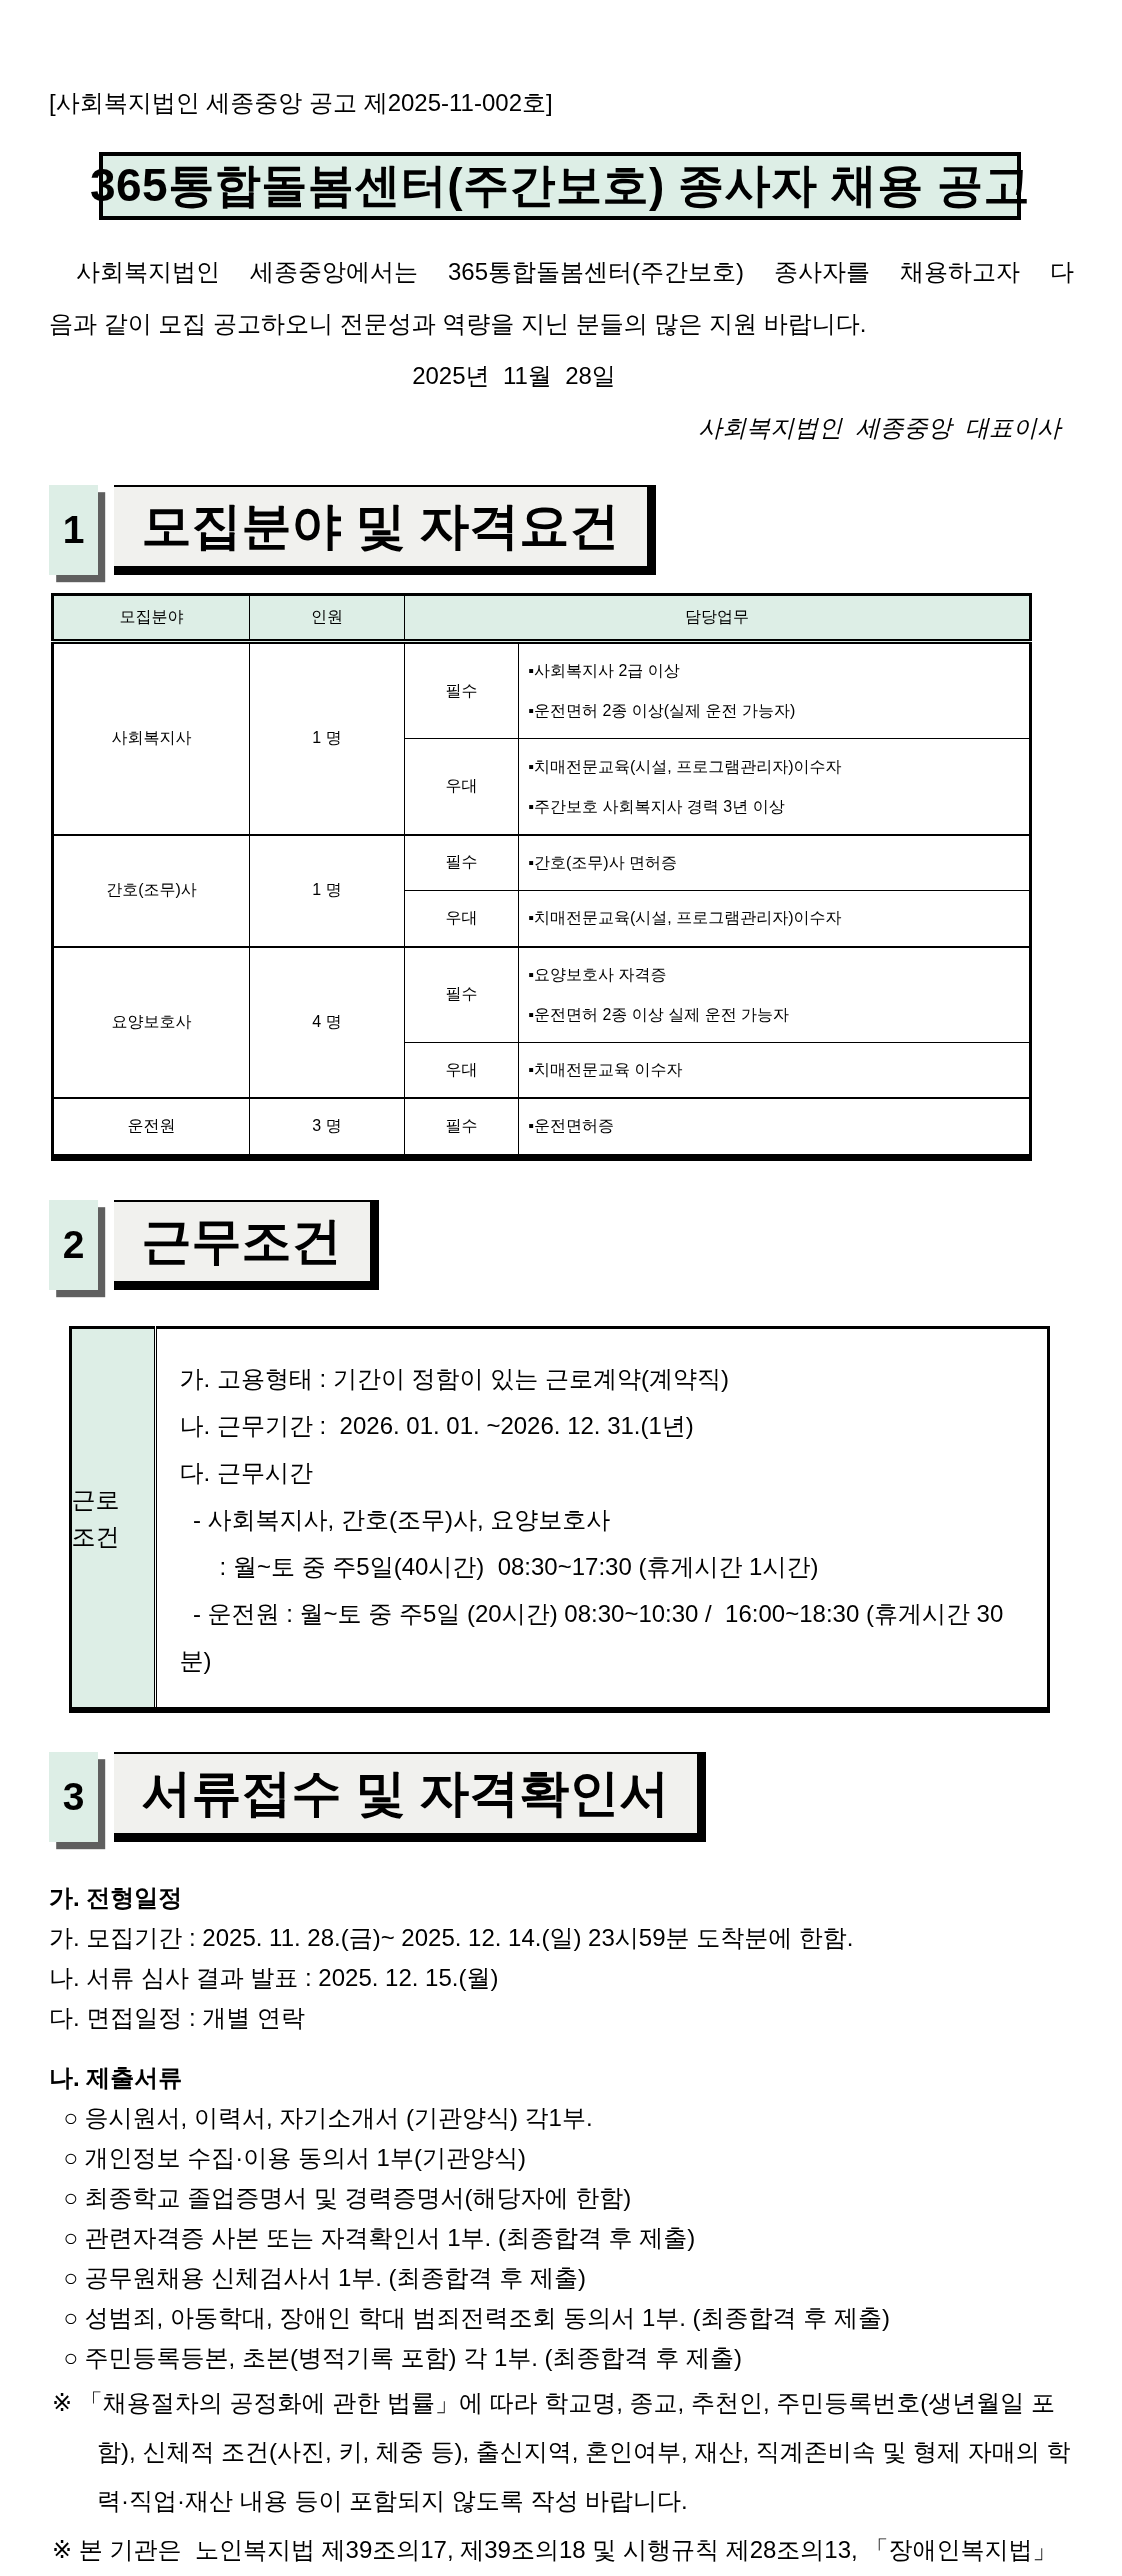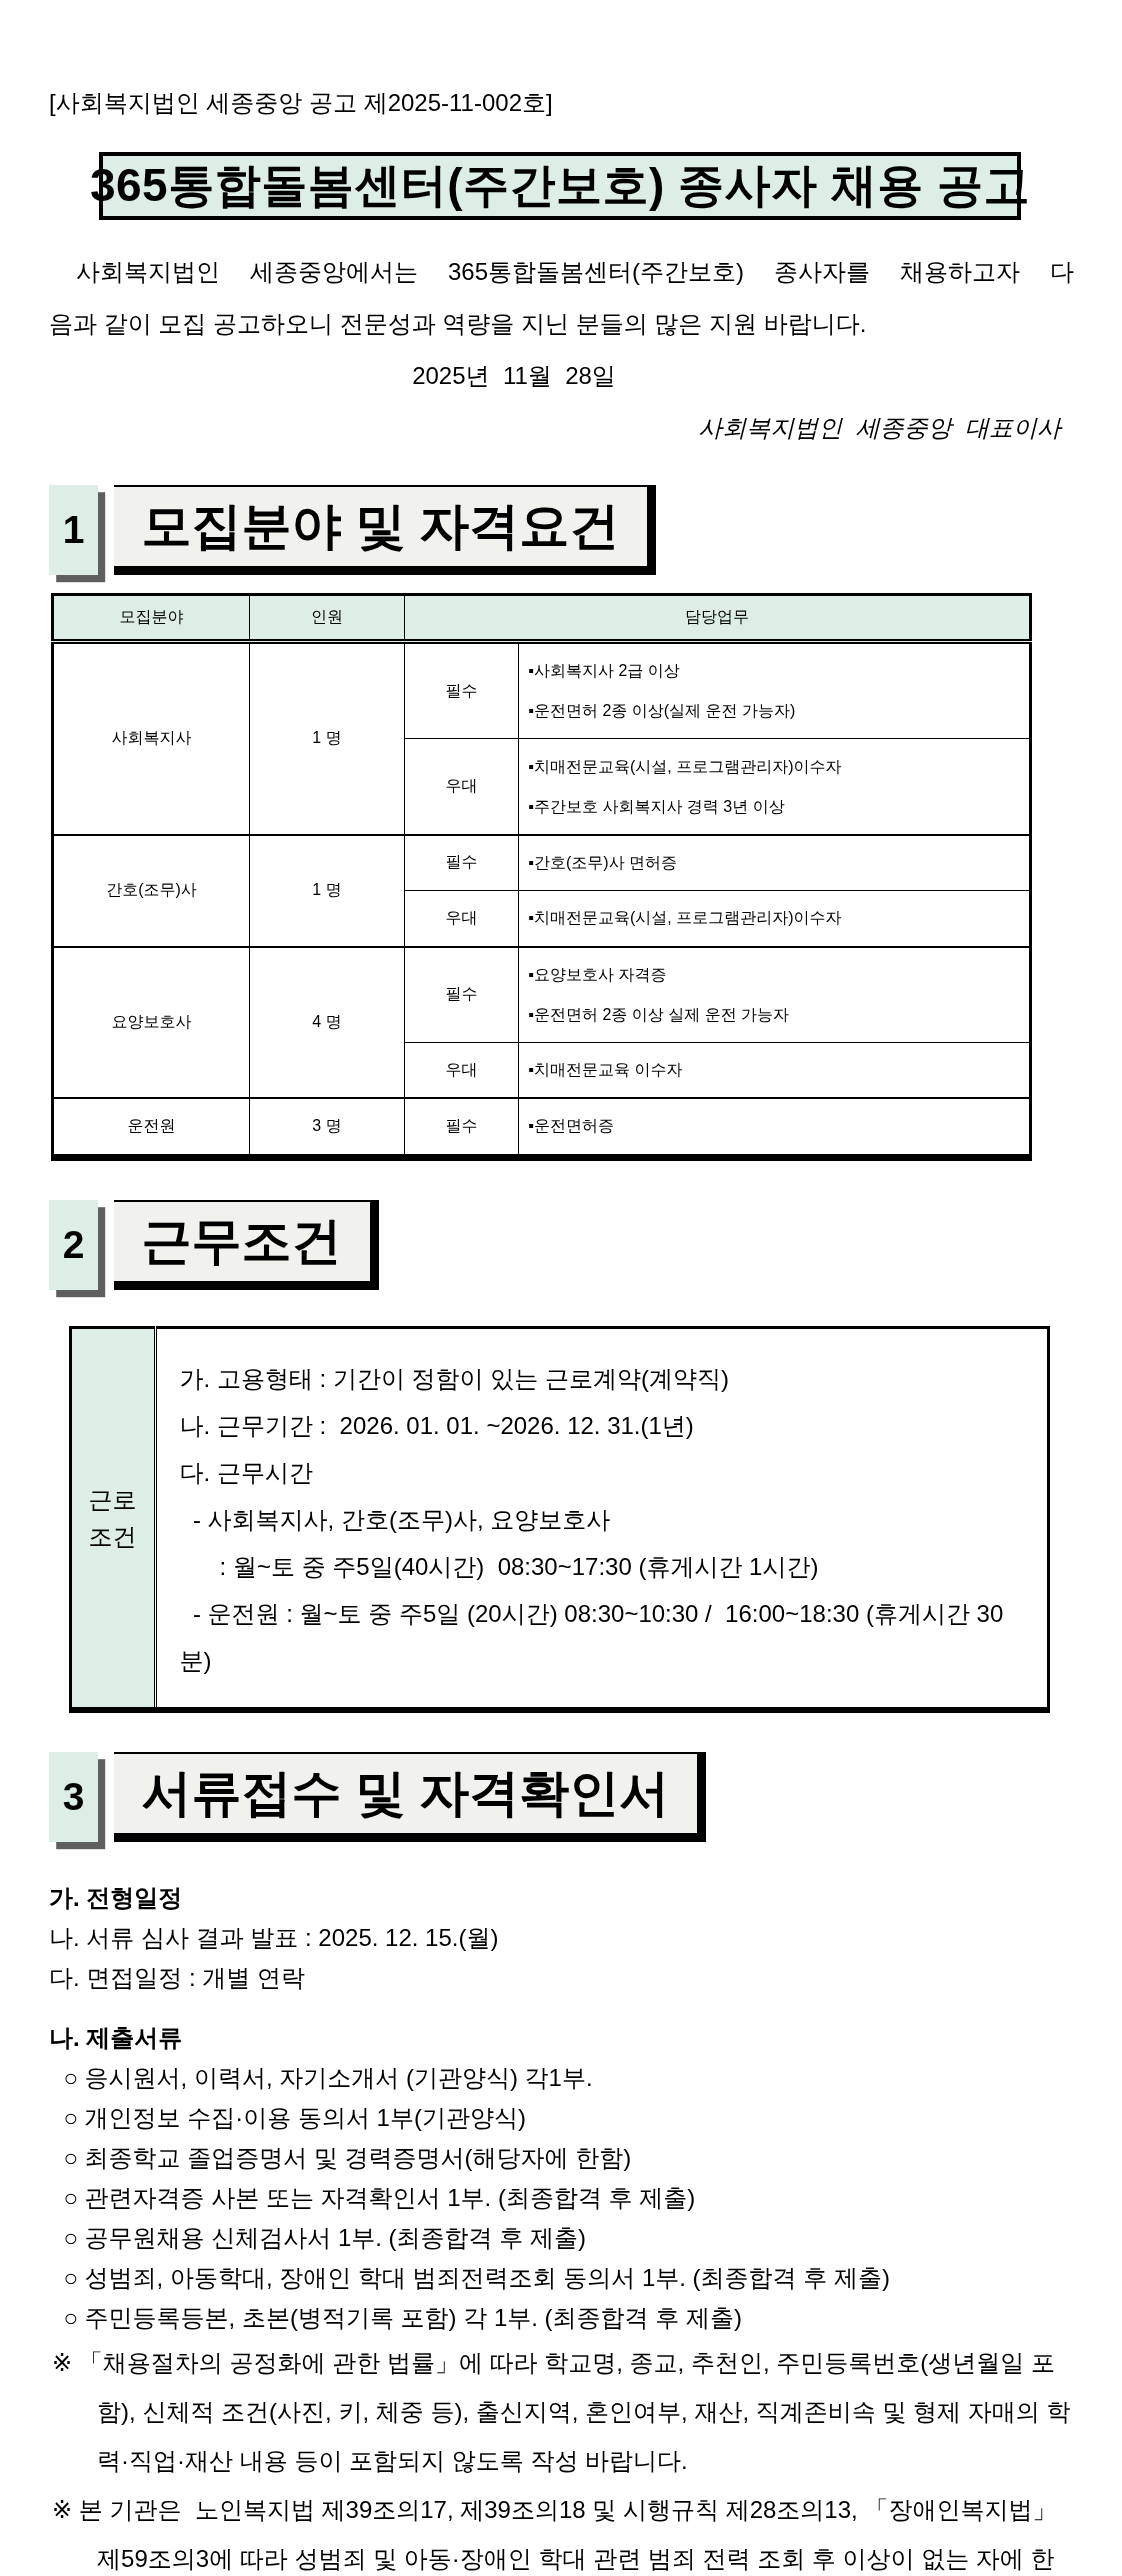--- a/index.html
+++ b/index.html
@@ -74,21 +74,21 @@
   table.recruit td.glabel{min-height:56px;}
 
   table.work{
     margin:36px 0 0 19.6px;width:981px;border-collapse:collapse;
     border:3.1px solid var(--line);border-bottom-width:6.2px;
     font-size:24px;
   }
   td.work-label{
     width:85px;background:var(--mint);
     border-right:3.6px double var(--line);
-    text-align:center;vertical-align:middle;padding:0;
+    vertical-align:middle;padding:0;
   }
   td.work-label div{line-height:37px;}
   td.work-content{padding:26px 20.6px 23px 23px;vertical-align:middle;}
   .work-line{line-height:47px;white-space:pre-wrap;}
 
   .blocks{margin-top:36px;font-size:24px;}
   .b-heading{font-weight:700;line-height:40px;margin-top:20.6px;white-space:pre-wrap;}
   .b-line{line-height:40px;white-space:pre-wrap;}
   .b-bullet{line-height:40px;margin-left:14.4px;padding-left:32px;text-indent:-32px;white-space:pre-wrap;}
   .b-note{line-height:49px;margin-left:3.1px;padding-left:45px;text-indent:-45px;white-space:pre-wrap;}
@@ -212,20 +212,21 @@
     </tbody>
   </table>
 
   <div class="sec-header gap-lg">
     <div class="sec-num">3</div>
     <div class="sec-title-box">서류접수 및 자격확인서</div>
   </div>
 
   <div class="blocks" id="schedule-blocks">
       <div class="b-heading">가. 전형일정</div>
+      <div class="b-line">가. 모집기간 : 2025. 11. 28.(금)~ 2025. 12. 14.(일) 23시59분 도착분에 한함.</div>
       <div class="b-line">나. 서류 심사 결과 발표 : 2025. 12. 15.(월)</div>
       <div class="b-line">다. 면접일정 : 개별 연락</div>
       <div class="b-heading">나. 제출서류</div>
       <div class="b-bullet">○ 응시원서, 이력서, 자기소개서 (기관양식) 각1부.</div>
       <div class="b-bullet">○ 개인정보 수집·이용 동의서 1부(기관양식)</div>
       <div class="b-bullet">○ 최종학교 졸업증명서 및 경력증명서(해당자에 한함)</div>
       <div class="b-bullet">○ 관련자격증 사본 또는 자격확인서 1부. (최종합격 후 제출)</div>
       <div class="b-bullet">○ 공무원채용 신체검사서 1부. (최종합격 후 제출)</div>
       <div class="b-bullet">○ 성범죄, 아동학대, 장애인 학대 범죄전력조회 동의서 1부. (최종합격 후 제출)</div>
       <div class="b-bullet">○ 주민등록등본, 초본(병적기록 포함) 각 1부. (최종합격 후 제출)</div>

